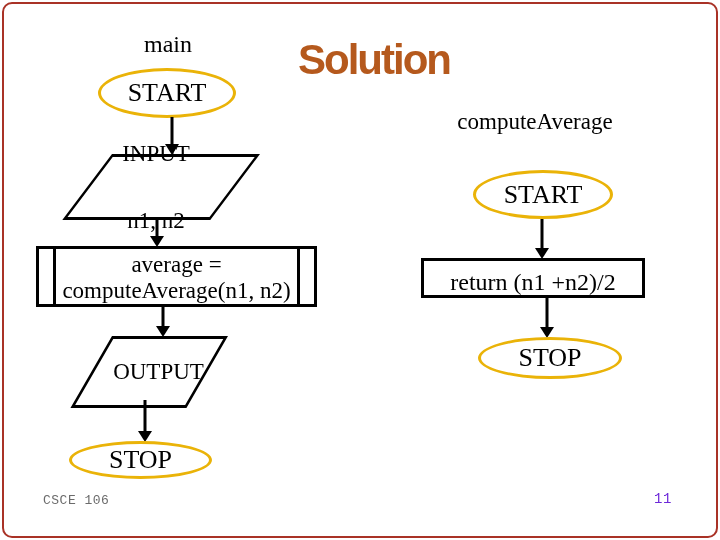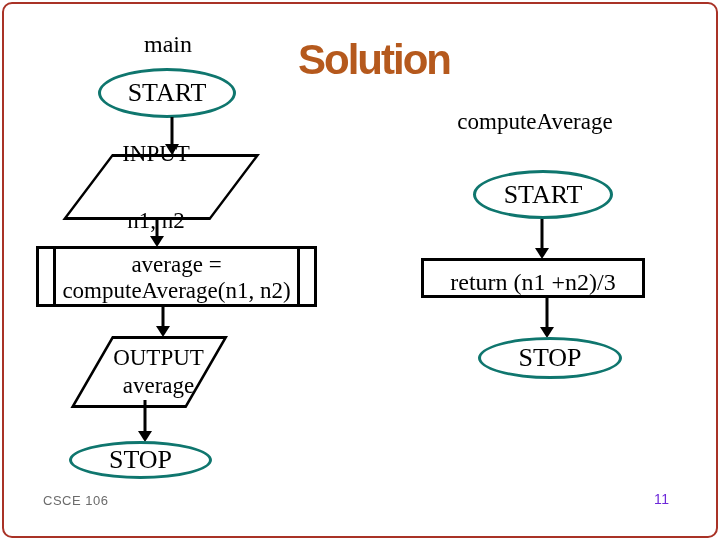--- a/index.html
+++ b/index.html
@@ -11,21 +11,21 @@
     position:absolute;left:2px;top:2px;right:2px;bottom:2px;
     border:2px solid #a93226;border-radius:10px;pointer-events:none;
   }
   .title{
     position:absolute;left:280px;top:18px;margin:18px;
     font-family:"Liberation Sans","DejaVu Sans",sans-serif;
     font-size:42px;font-weight:bold;letter-spacing:-2px;color:#b5591d;
   }
   .flowlabel{position:absolute;font-size:24px;text-align:center;}
   .oval{
-    position:absolute;border:3px solid #0f766e;border-radius:50%;
+    position:absolute;border:3px solid #eab308;border-radius:50%;
     display:flex;align-items:center;justify-content:center;
     font-size:26px;background:#fff;box-sizing:border-box;font-family:Liberation Serif, serif;
   }
   .para{position:absolute;}
   .para .pshape{
     position:absolute;top:0;height:100%;border:3px solid #000;background:#fff;
     box-sizing:border-box;
   }
   .para .ptext{
     position:absolute;left:0;top:0;width:100%;height:100%;
@@ -38,21 +38,21 @@
     font-size:23px;line-height:26px;
   }
   .innerbar{position:absolute;top:0;bottom:0;width:3px;background:#000;}
   .arrow{position:absolute;width:14px;}
   .arrow .shaft{position:absolute;left:50%;transform:translateX(-50%);top:0;bottom:9px;width:3px;background:#000;}
   .arrow .head{
     position:absolute;left:50%;transform:translateX(-50%);bottom:0;width:0;height:0;
     border-left:7px solid transparent;border-right:7px solid transparent;border-top:11px solid #000;
   }
   .footer-text{
-    position:absolute;font-family:Liberation Sans, sans-serif;
+    position:absolute;font-family:Liberation Mono, monospace;
     font-size:13px;letter-spacing:0.5px;
   }
 </style>
 </head>
 <body>
 
 <div class="slide">
 
   <div class="slide-border"></div>
 
@@ -91,21 +91,20 @@
 
   <div class="arrow" style="left:156px;top:307px;height:30px;">
     <div class="shaft"></div>
     <div class="head"></div>
   </div>
 
   <div class="para" style="left:75px;top:336px;width:153px;height:72px;">
     <div class="pshape" style="left:37px;width:116px;transform:skewX(-30deg);transform-origin:top left;"></div>
     <div class="ptext" style="padding-left:14px;line-height:28px;">
       <span>OUTPUT</span>
-      <span>average</span>
     </div>
   </div>
 
   <div class="arrow" style="left:138px;top:400px;height:42px;">
     <div class="shaft"></div>
     <div class="head"></div>
   </div>
 
   <div class="oval" style="left:69px;top:441px;width:143px;height:38px;">
     <span>STOP</span>
@@ -116,21 +115,21 @@
   <div class="oval" style="left:473px;top:170px;width:140px;height:49px;">
     <span>START</span>
   </div>
 
   <div class="arrow" style="left:535px;top:219px;height:40px;">
     <div class="shaft"></div>
     <div class="head"></div>
   </div>
 
   <div class="rectbox" style="left:421px;top:258px;width:224px;height:40px;font-size:24px;">
-    <span>return (n1 +n2)/3</span>
+    <span>return (n1 +n2)/2</span>
   </div>
 
   <div class="arrow" style="left:540px;top:298px;height:40px;">
     <div class="shaft"></div>
     <div class="head"></div>
   </div>
 
   <div class="oval" style="left:478px;top:337px;width:144px;height:42px;">
     <span>STOP</span>
   </div>

